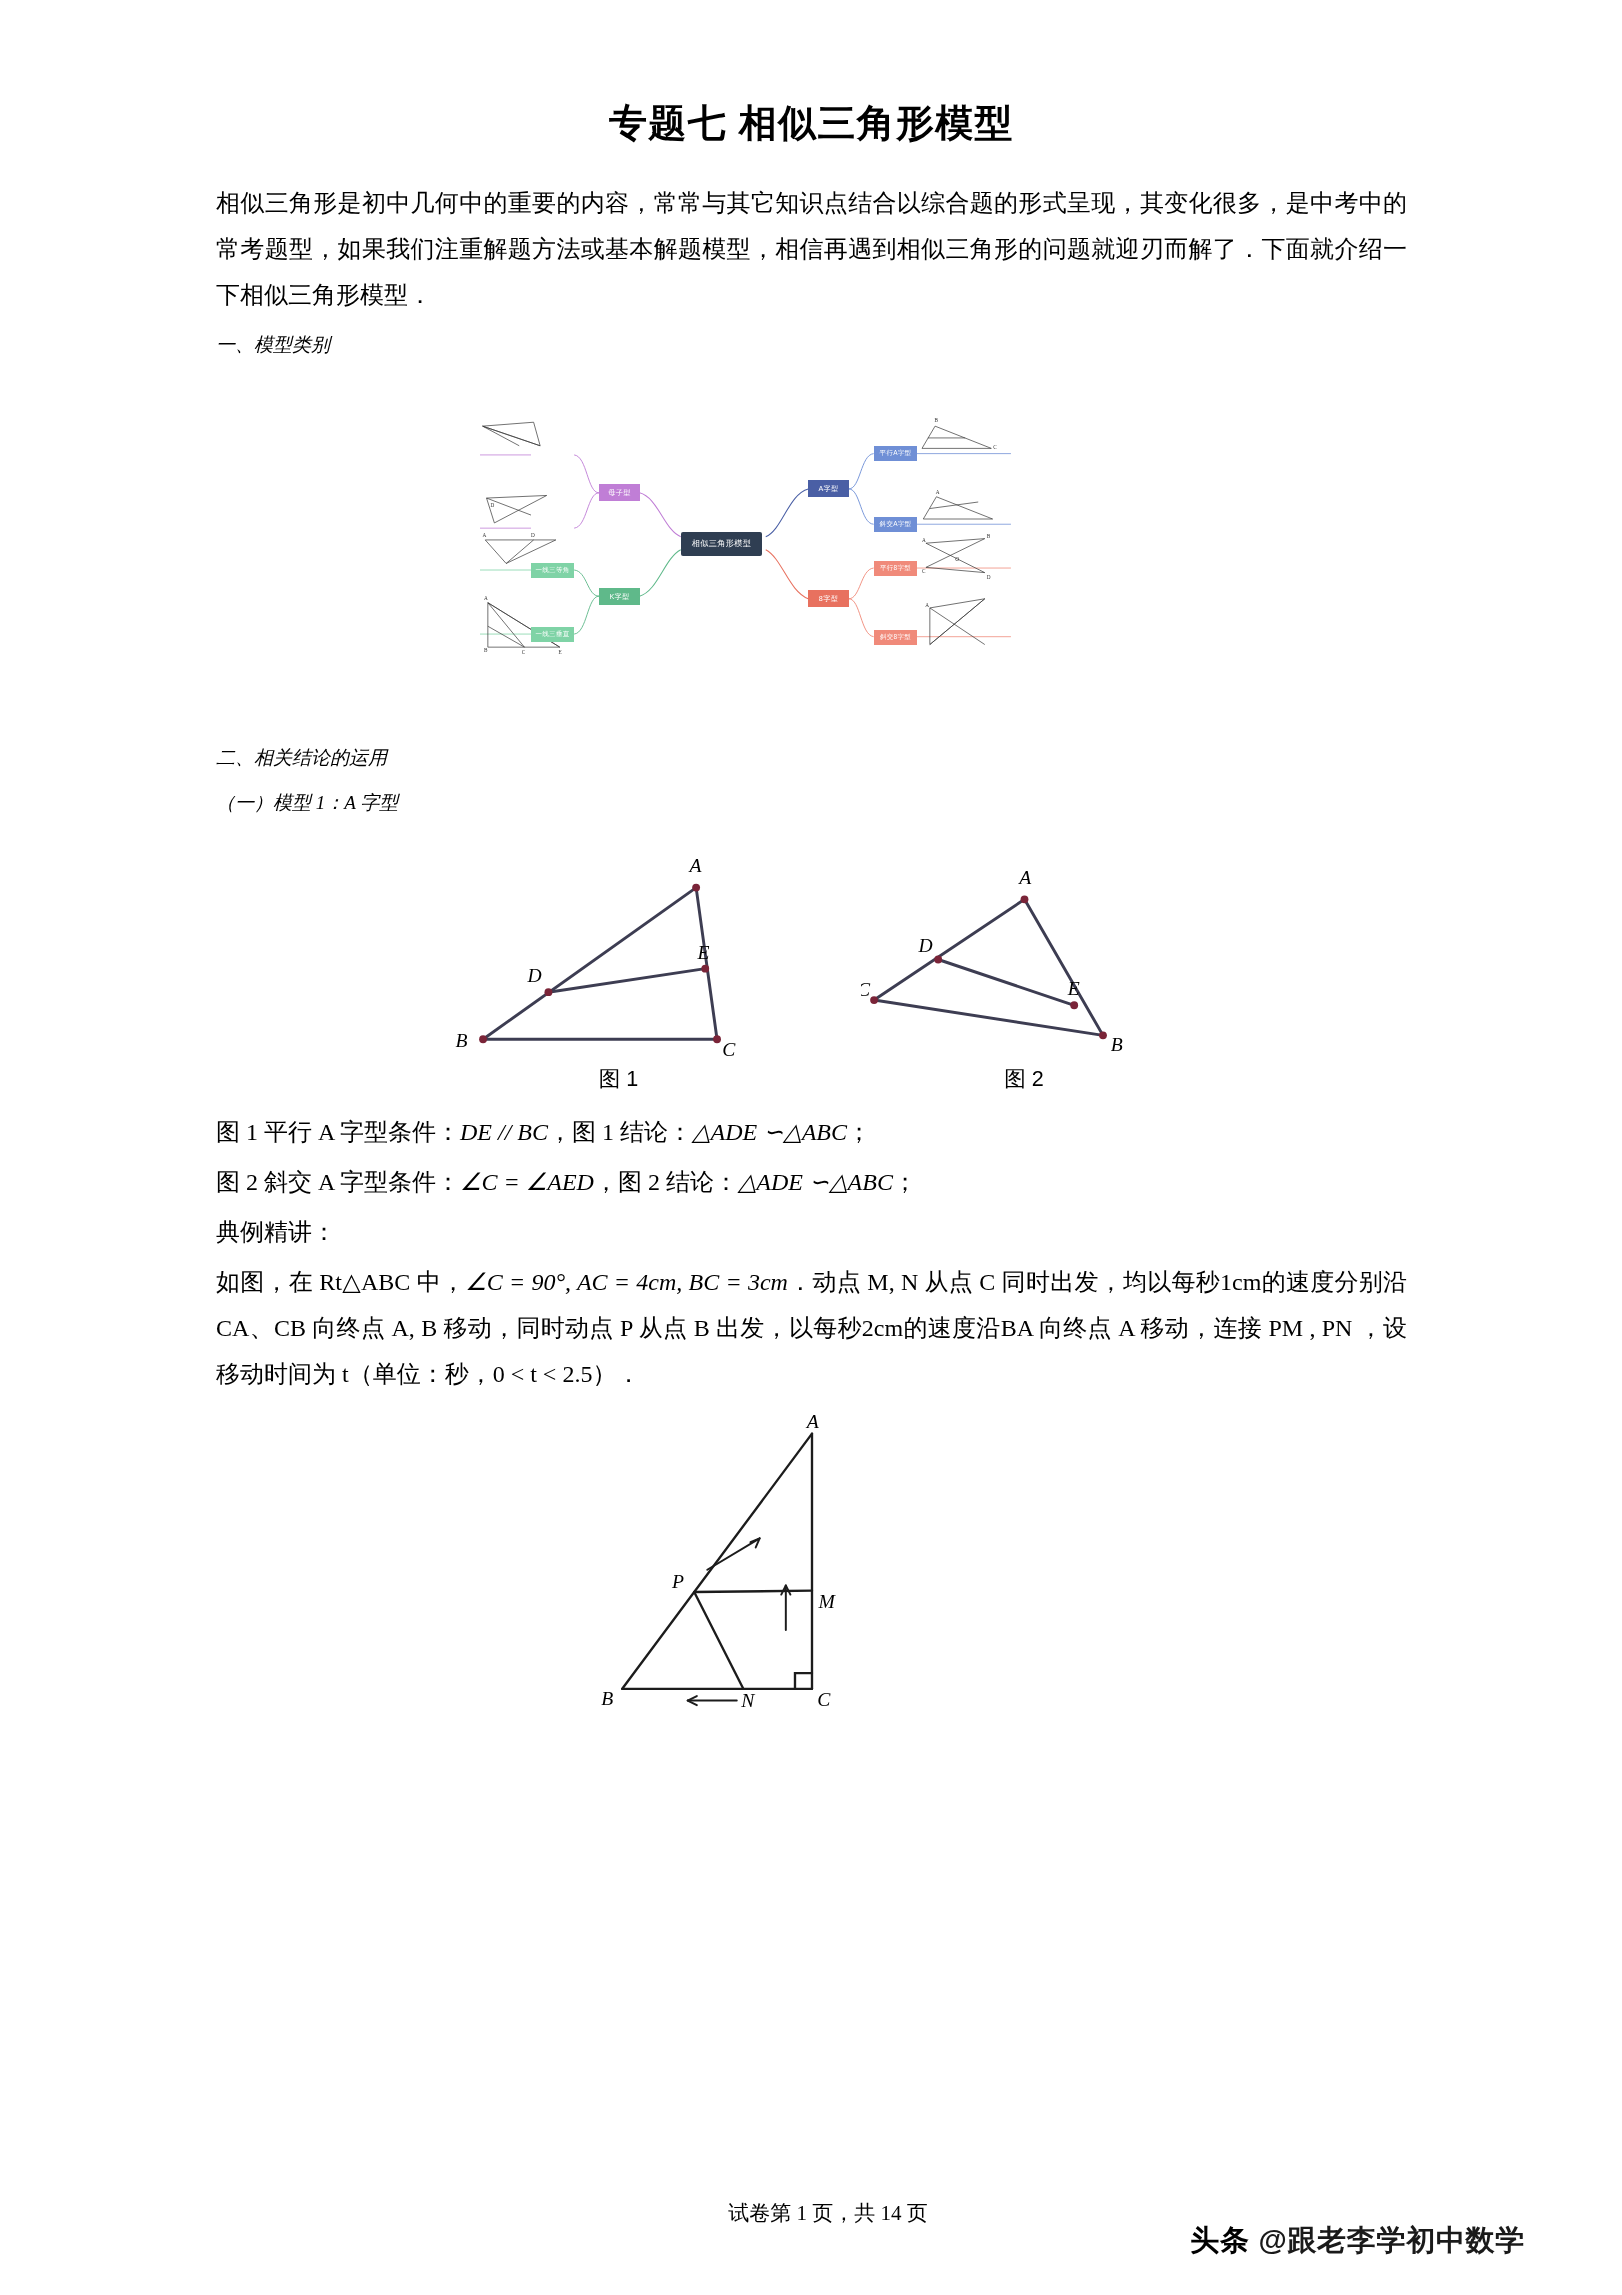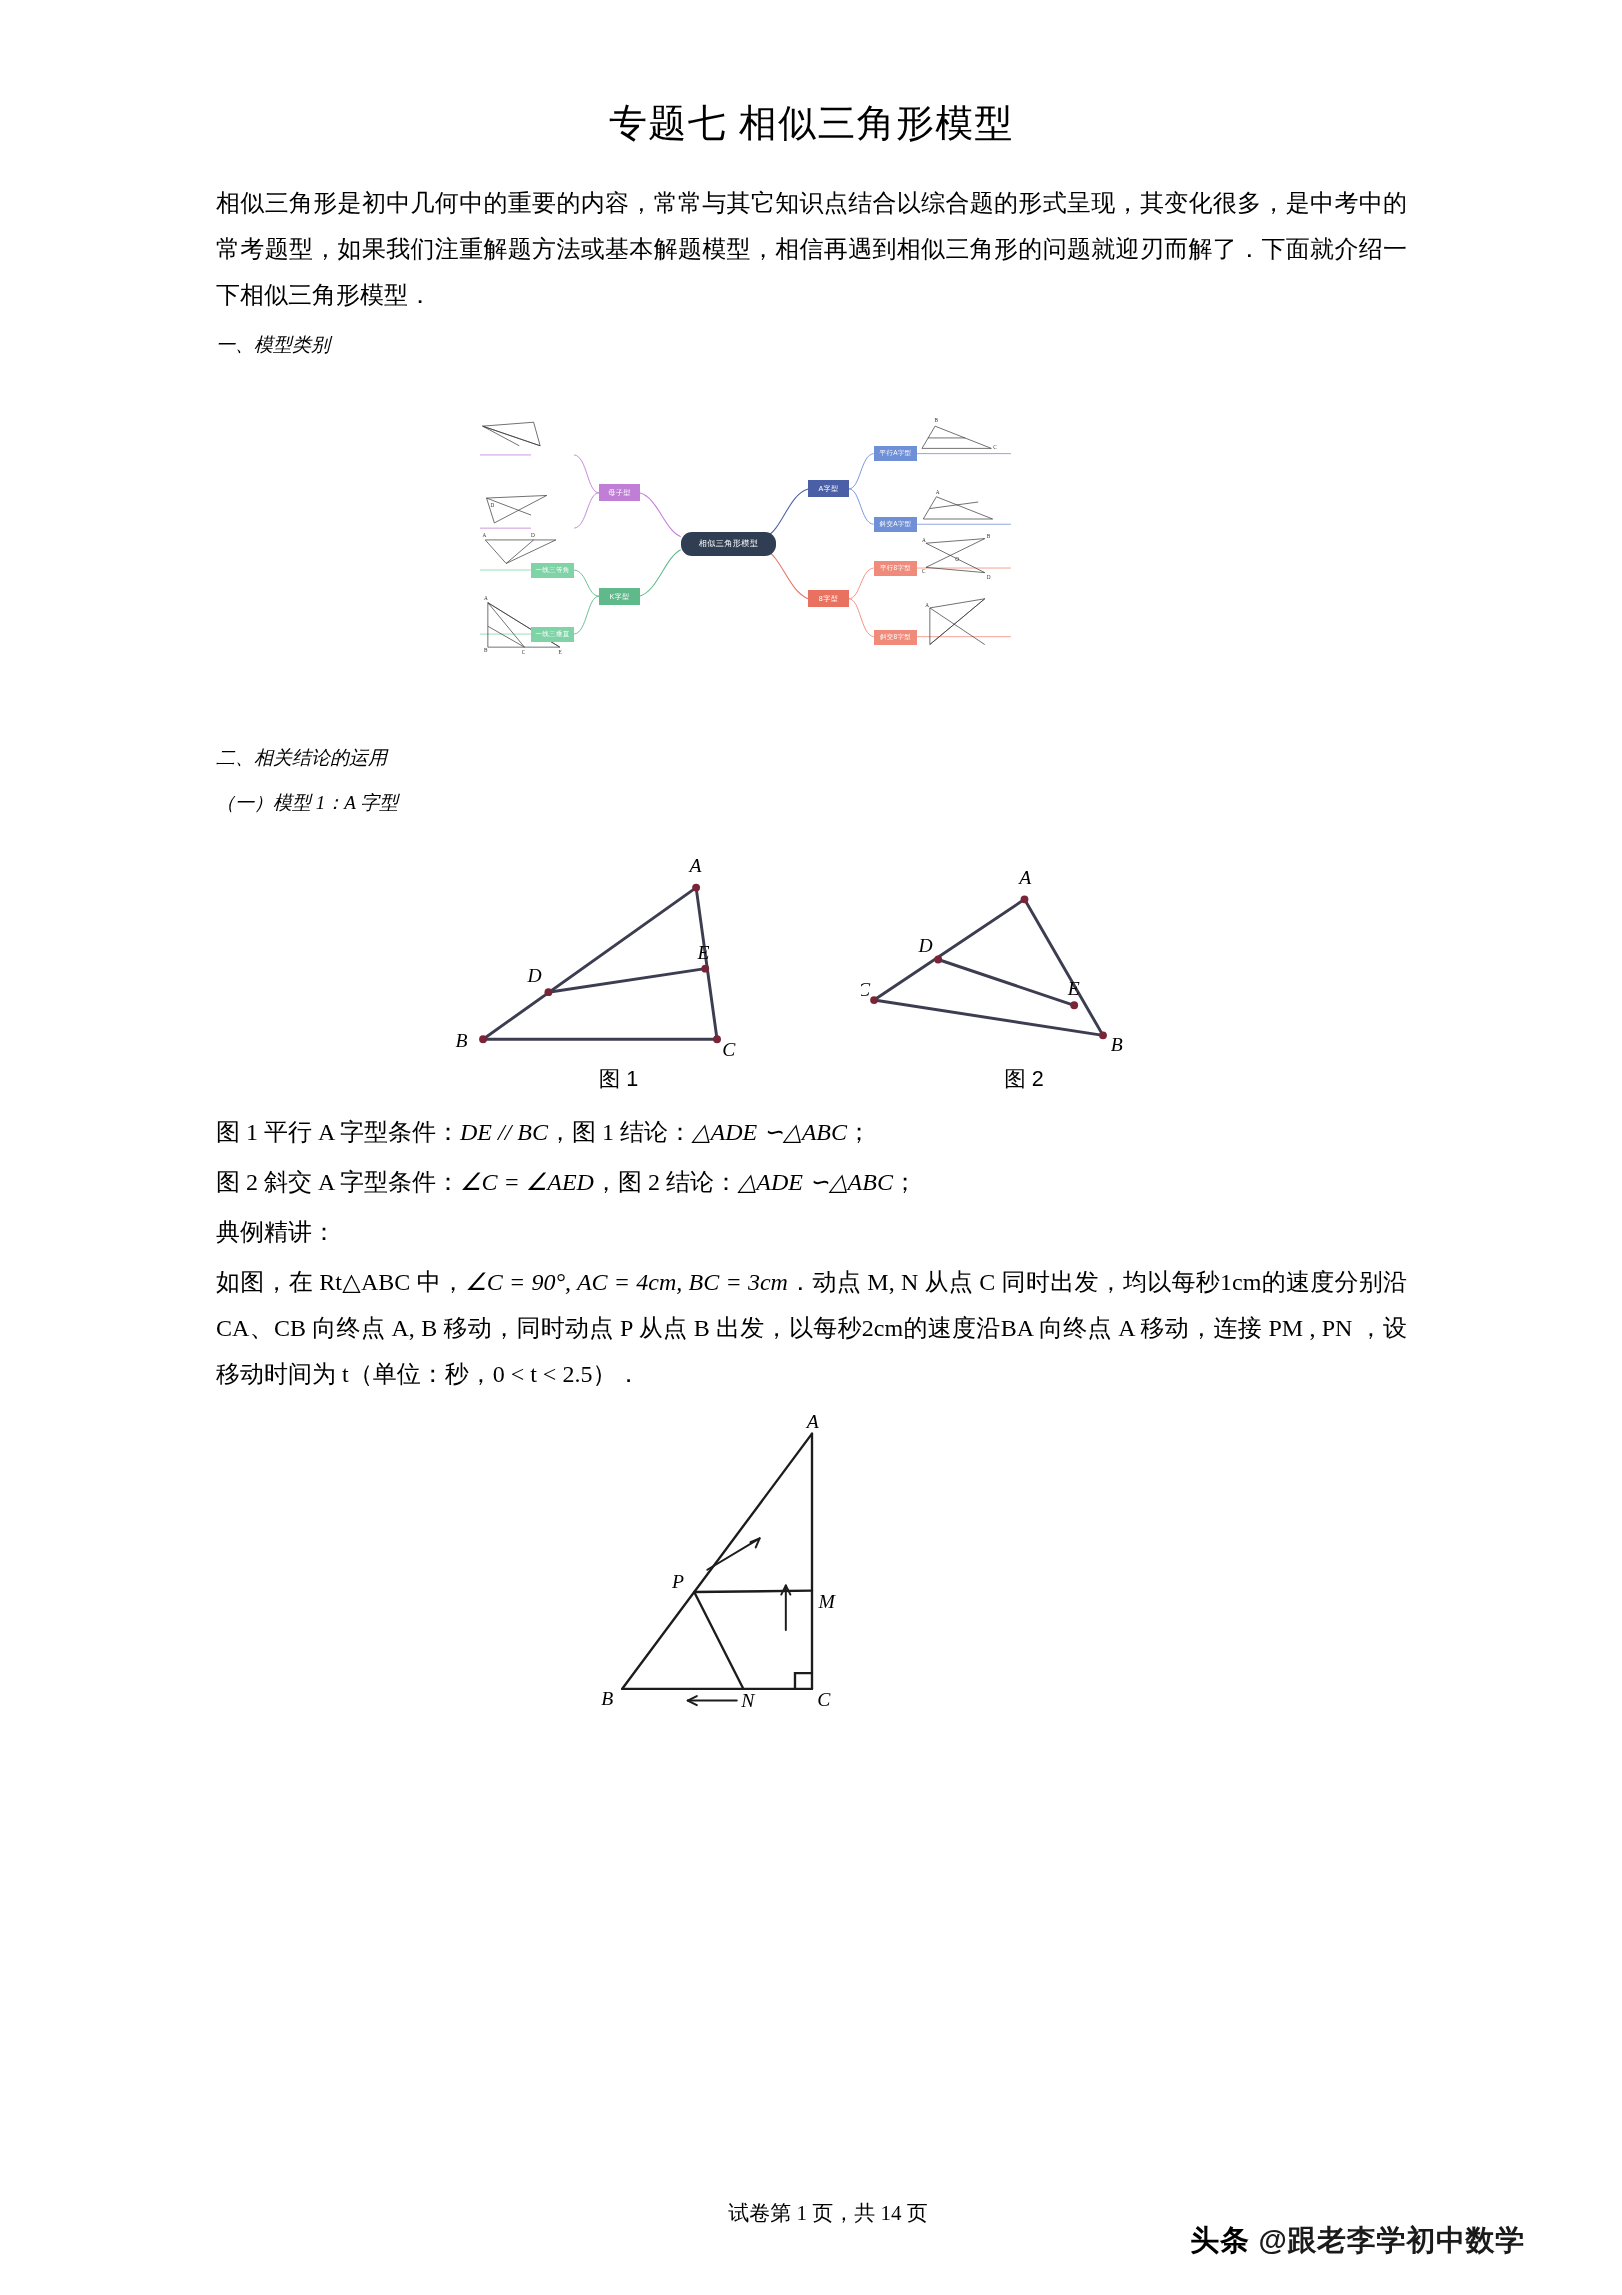--- a/index.html
+++ b/index.html
@@ -11,21 +11,21 @@
   }
   .page{
     position:relative;
     width:1623px;height:2295px;
     box-sizing:border-box;
     padding:98px 216px 0 216px;
   }
   .doc-title{
     text-align:center;
     font-size:38px;
-    font-weight:normal;
+    font-weight:bold;
     letter-spacing:1.3px;
     margin:0 0 31px 0;
     font-family:"Liberation Sans","DejaVu Sans",sans-serif;
   }
   .para{
     font-size:24px;
     line-height:1.92;
     margin:0 0 3.9px 0;
     text-align:justify;
   }
@@ -48,22 +48,22 @@
     position:absolute;
     font-family:"Liberation Sans","DejaVu Sans",sans-serif;
     color:#fff;
     font-size:7.2px;
     display:flex;align-items:center;justify-content:center;
     border-radius:0;
     letter-spacing:0.3px;
     white-space:nowrap;
   }
   .node.center{
-    background:#2f3e52;width:95px;height:23.6px;font-size:8.2px;
-    border-radius:11px;
+    background:#2f3e52;width:81px;height:23.6px;font-size:8.2px;
+    border-radius:2px;
   }
   .node.lv1{width:41px;height:17px;font-size:7.2px;}
   .node.lv2{width:43px;height:14.4px;font-size:6.5px;}
 
   
   .fig-row{
     display:flex;justify-content:center;align-items:flex-start;
     gap:59px;margin:22px 0 15.7px 0;
   }
   .fig{position:relative;}

